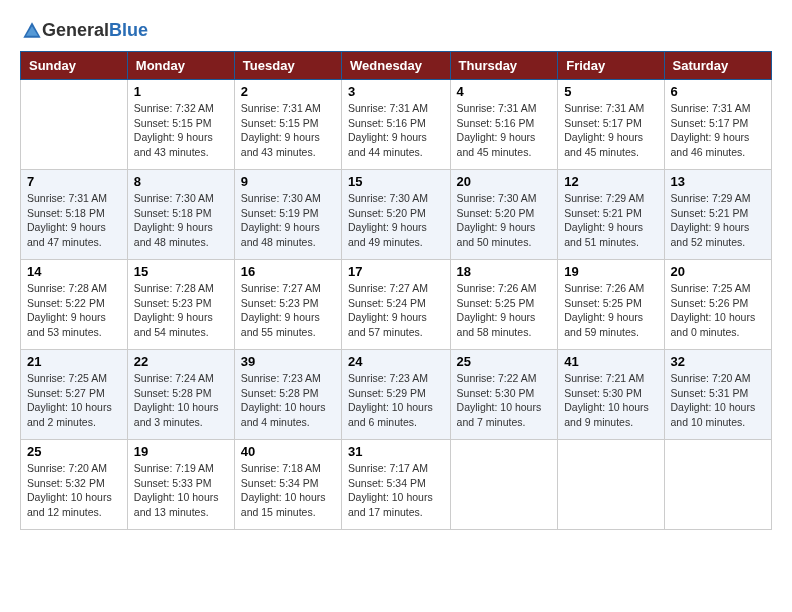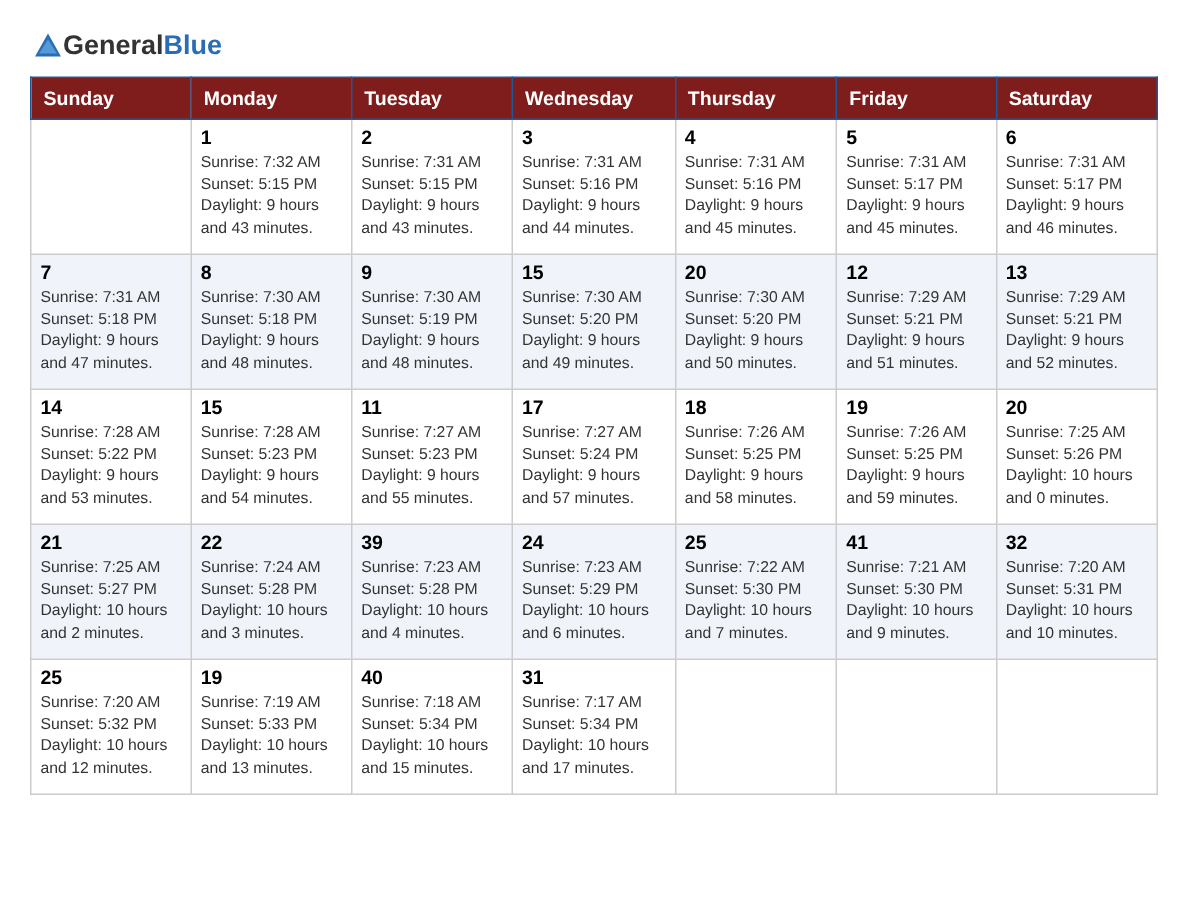--- a/index.html
+++ b/index.html
@@ -181,21 +181,21 @@
       <tr>
         <td>
           <span class="day-number">14</span>
           <div class="day-info">Sunrise: 7:28 AM<br>Sunset: 5:22 PM<br>Daylight: 9 hours and 53 minutes.</div>
         </td>
         <td>
           <span class="day-number">15</span>
           <div class="day-info">Sunrise: 7:28 AM<br>Sunset: 5:23 PM<br>Daylight: 9 hours and 54 minutes.</div>
         </td>
         <td>
-          <span class="day-number">11</span>
+          <span class="day-number">16</span>
           <div class="day-info">Sunrise: 7:27 AM<br>Sunset: 5:23 PM<br>Daylight: 9 hours and 55 minutes.</div>
         </td>
         <td>
           <span class="day-number">17</span>
           <div class="day-info">Sunrise: 7:27 AM<br>Sunset: 5:24 PM<br>Daylight: 9 hours and 57 minutes.</div>
         </td>
         <td>
           <span class="day-number">18</span>
           <div class="day-info">Sunrise: 7:26 AM<br>Sunset: 5:25 PM<br>Daylight: 9 hours and 58 minutes.</div>
         </td>

